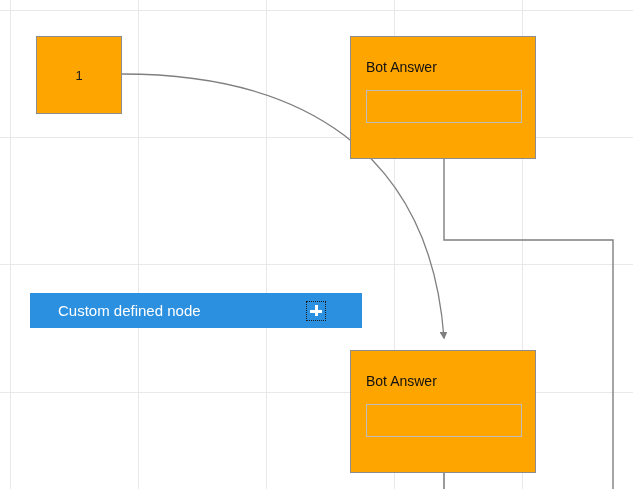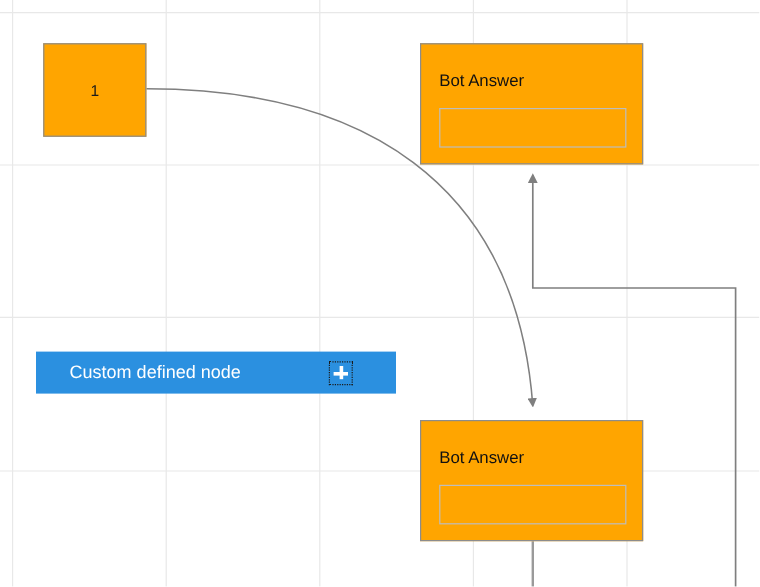--- a/index.html
+++ b/index.html
@@ -56,21 +56,21 @@
     justify-content: center;
   }
   .node-simple .node-number {
     font-size: 13px;
     color: #1a1a1a;
     line-height: 1;
   }
 
   .node-bot {
     width: 186px;
-    height: 101px;
+    height: 123px;
     padding: 0;
   }
   .node-bot-top  { left: 350px; top: 36px; }
   .node-bot-bot  { left: 350px; top: 350px; }
 
   .node-bot .node-title {
     position: absolute;
     left: 15px;
     top: 23px;
     font-size: 14px;
@@ -87,21 +87,21 @@
     box-sizing: border-box;
     border: 1px solid #bdbdbd;
     background: transparent;
   }
 
   
   .custom-node-bar {
     position: absolute;
     left: 30px;
     top: 293px;
-    width: 300px;
+    width: 332px;
     height: 35px;
     background: #2b90e0;
     display: flex;
     align-items: center;
     box-sizing: border-box;
     padding: 0 14px 0 28px;
   }
   .custom-node-bar .cn-label {
     color: #ffffff;
     font-size: 15px;

